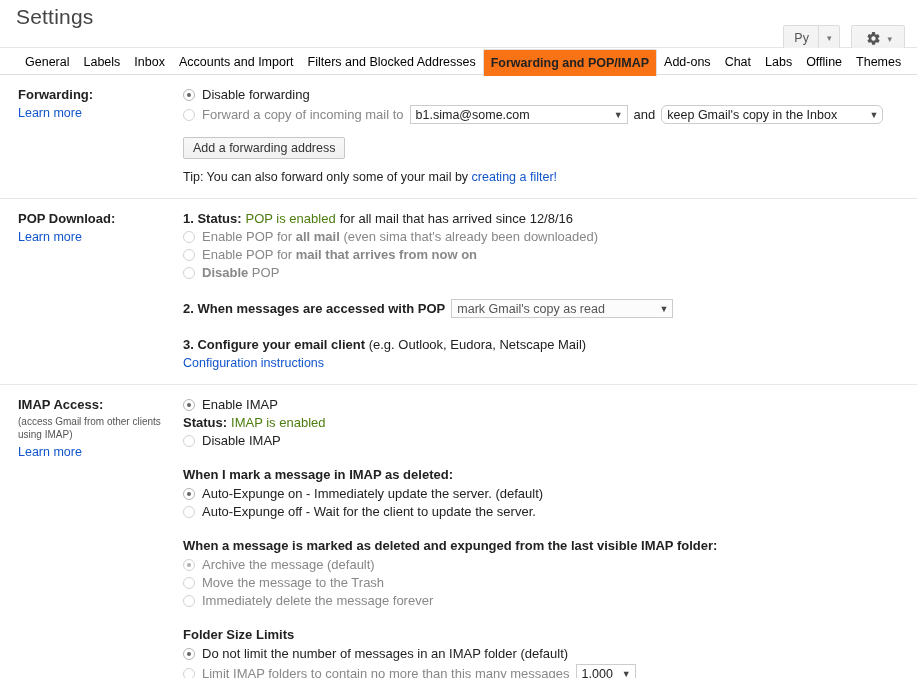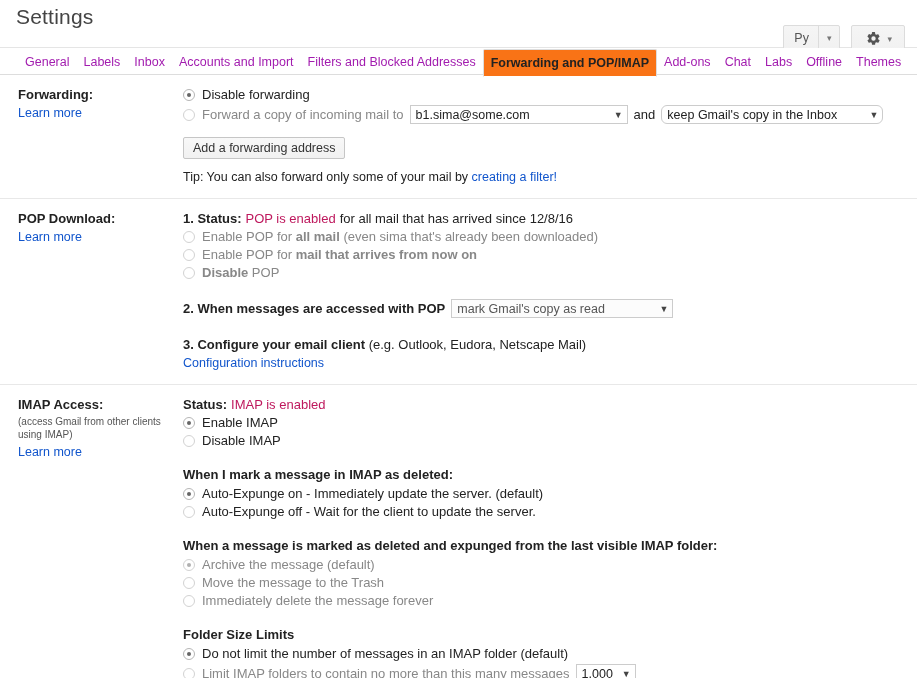--- a/index.html
+++ b/index.html
@@ -73,21 +73,21 @@
     position: relative;
     height: 27px;
     background: #ffffff;
     border-bottom: 1px solid #dddddd;
     padding-left: 18px;
     white-space: nowrap;
   }
   .tab {
     display: inline-block;
     font-size: 12.5px;
-    color: #a21caf;
+    color: #000000;
     line-height: 27px;
     padding: 0 7px;
     cursor: pointer;
     text-decoration: none;
   }
   .tab.active {
     color: #222222;
     font-weight: bold;
     background: #f97316;
     border: 1px solid #dddddd;
@@ -132,21 +132,21 @@
     font-size: 12.5px;
     text-decoration: none;
     cursor: pointer;
   }
   .sec-body { flex: 1 1 auto; padding-right: 16px; }
 
   .row { display: flex; align-items: center; margin-bottom: 3px; }
   .row-text { font-size: 13px; color: #222; }
   .muted { color: #888888; }
   .bold { font-weight: bold; }
-  .green { color: #be185d; }
+  .green { color: #4d7c0f; }
 
   
   .radio {
     width: 12px; height: 12px;
     border-radius: 50%;
     border: 1px solid #b6b6b6;
     background: #ffffff;
     display: inline-block;
     position: relative;
     margin-right: 7px;
@@ -301,26 +301,26 @@
   </div>
 
   <div class="section">
     <div class="sec-label">
       <div class="sec-title">IMAP Access:</div>
       <div class="sec-sub">(access Gmail from other clients using IMAP)</div>
       <a class="link">Learn more</a>
     </div>
     <div class="sec-body">
       <div class="row">
+        <span class="radio checked"></span>
+        <span class="row-text">Enable IMAP</span>
+      </div>
+      <div class="row">
         <span class="row-text bold">Status:</span>
         <span class="row-text green" style="margin-left:4px;">IMAP is enabled</span>
-      </div>
-      <div class="row">
-        <span class="radio checked"></span>
-        <span class="row-text">Enable IMAP</span>
       </div>
       <div class="row">
         <span class="radio dim"></span>
         <span class="row-text">Disable IMAP</span>
       </div>
 
       <div class="spacer-md"></div>
       <div class="grp-title">When I mark a message in IMAP as deleted:</div>
       <div class="row">
         <span class="radio checked"></span>

